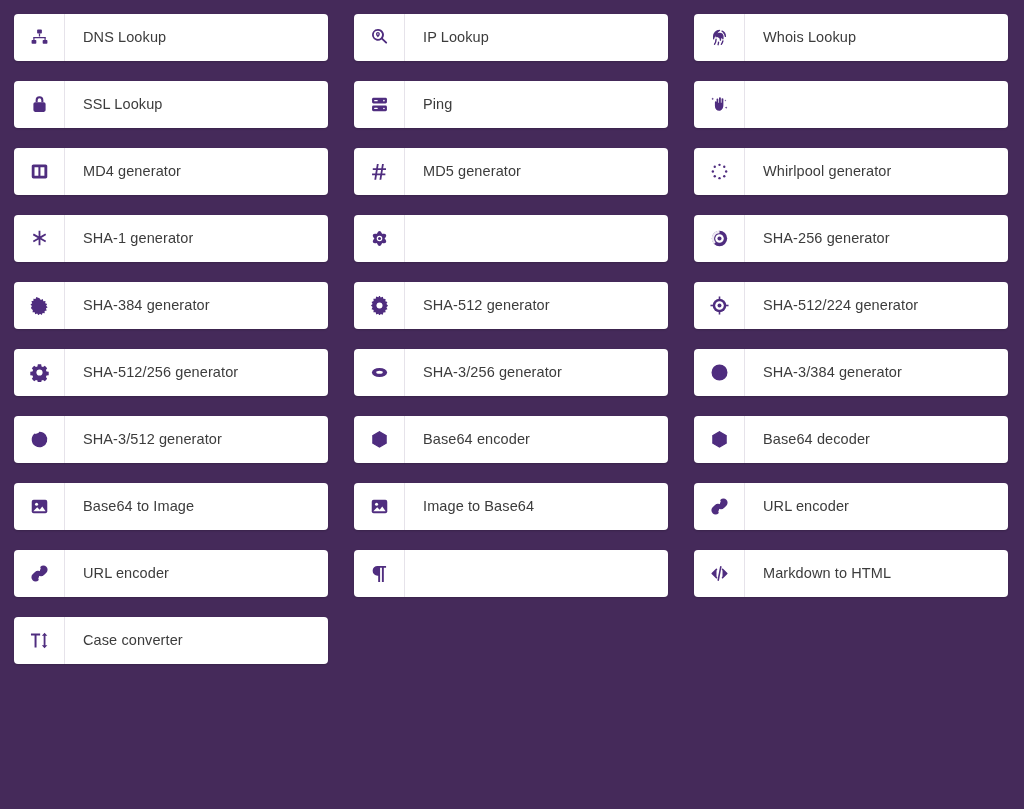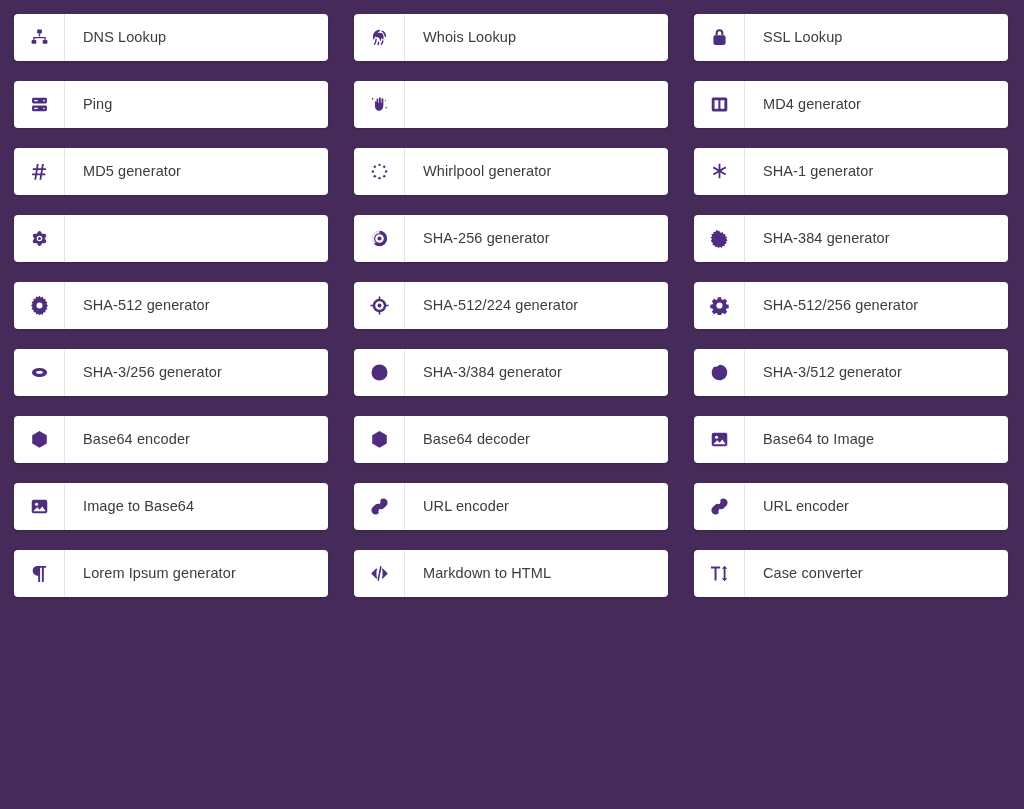--- a/index.html
+++ b/index.html
@@ -79,20 +79,31 @@
           <path d="M4.2 11.4h15.6v1.5H4.2z"></path>
           <path d="M4.2 12h1.5v3.4H4.2zM18.3 12h1.5v3.4h-1.5z"></path>
         </svg>
       </div>
       <div class="tool-label-cell">
         <span class="tool-label">DNS Lookup</span>
       </div>
     </div>
     <div class="tool-card">
       <div class="tool-icon-cell">
+        <svg viewBox="0 0 24 24">
+          <path d="M10 1.2a7.4 7.4 0 1 0 4.6 13.2l5 5a1.15 1.15 0 0 0 1.65-1.6l-5-5A7.4 7.4 0 0 0 10 1.2zm0 2.2a5.2 5.2 0 1 1 0 10.4A5.2 5.2 0 0 1 10 3.4z"></path>
+          <path d="M10 5.1c-1.35 0-2.45 1.1-2.45 2.45 0 1.8 2.45 4.3 2.45 4.3s2.45-2.5 2.45-4.3C12.45 6.2 11.35 5.1 10 5.1zm0 1.65a.85.85 0 1 1 0 1.7.85.85 0 0 1 0-1.7z"></path>
+        </svg>
+      </div>
+      <div class="tool-label-cell">
+        <span class="tool-label">IP Lookup</span>
+      </div>
+    </div>
+    <div class="tool-card">
+      <div class="tool-icon-cell">
         <svg viewBox="0 0 24 24" fill="none" stroke="currentColor" stroke-width="1.7" stroke-linecap="round">
           <path d="M12 3.2c-4.1 0-7.4 3.3-7.4 7.4v3"></path>
           <path d="M19.4 10.6c0-2.9-1.7-5.5-4.2-6.7"></path>
           <path d="M7.7 11c0-2.4 1.9-4.3 4.3-4.3s4.3 1.9 4.3 4.3v2.6"></path>
           <path d="M10.8 11c0-.7.5-1.2 1.2-1.2s1.2.5 1.2 1.2v4.4"></path>
           <path d="M16.3 16.4c-.3 1.6-1 3-2 4.2"></path>
           <path d="M7.7 14.2c0 2.4-.7 4.6-2 6.4"></path>
           <path d="M10.8 17.8c0 1.2-.2 2.3-.6 3.3"></path>
         </svg>
       </div>
@@ -357,23 +368,20 @@
       <div class="tool-label-cell">
         <span class="tool-label">URL encoder</span>
       </div>
     </div>
     <div class="tool-card">
       <div class="tool-icon-cell">
         <svg viewBox="0 0 24 24">
           <path d="M20.3 2.4v2.3h-2.85v18.1h-2.4V4.7h-2.3v18.1h-2.4v-8.06H9.5A5.72 5.72 0 0 1 9.5 2.4z"></path>
         </svg>
       </div>
-      <div class="tool-label-cell">
-        <span class="tool-label">Lorem Ipsum generator</span>
-      </div>
     </div>
     <div class="tool-card">
       <div class="tool-icon-cell">
         <svg viewBox="0 0 24 24" fill="none" stroke="currentColor" stroke-width="2" stroke-linecap="round" stroke-linejoin="round">
           <path d="M8.2 6.6L2.8 12l5.4 5.4"></path>
           <path d="M15.8 6.6L21.2 12l-5.4 5.4"></path>
           <path d="M13.6 3.6l-3.2 16.8"></path>
         </svg>
       </div>
       <div class="tool-label-cell">

